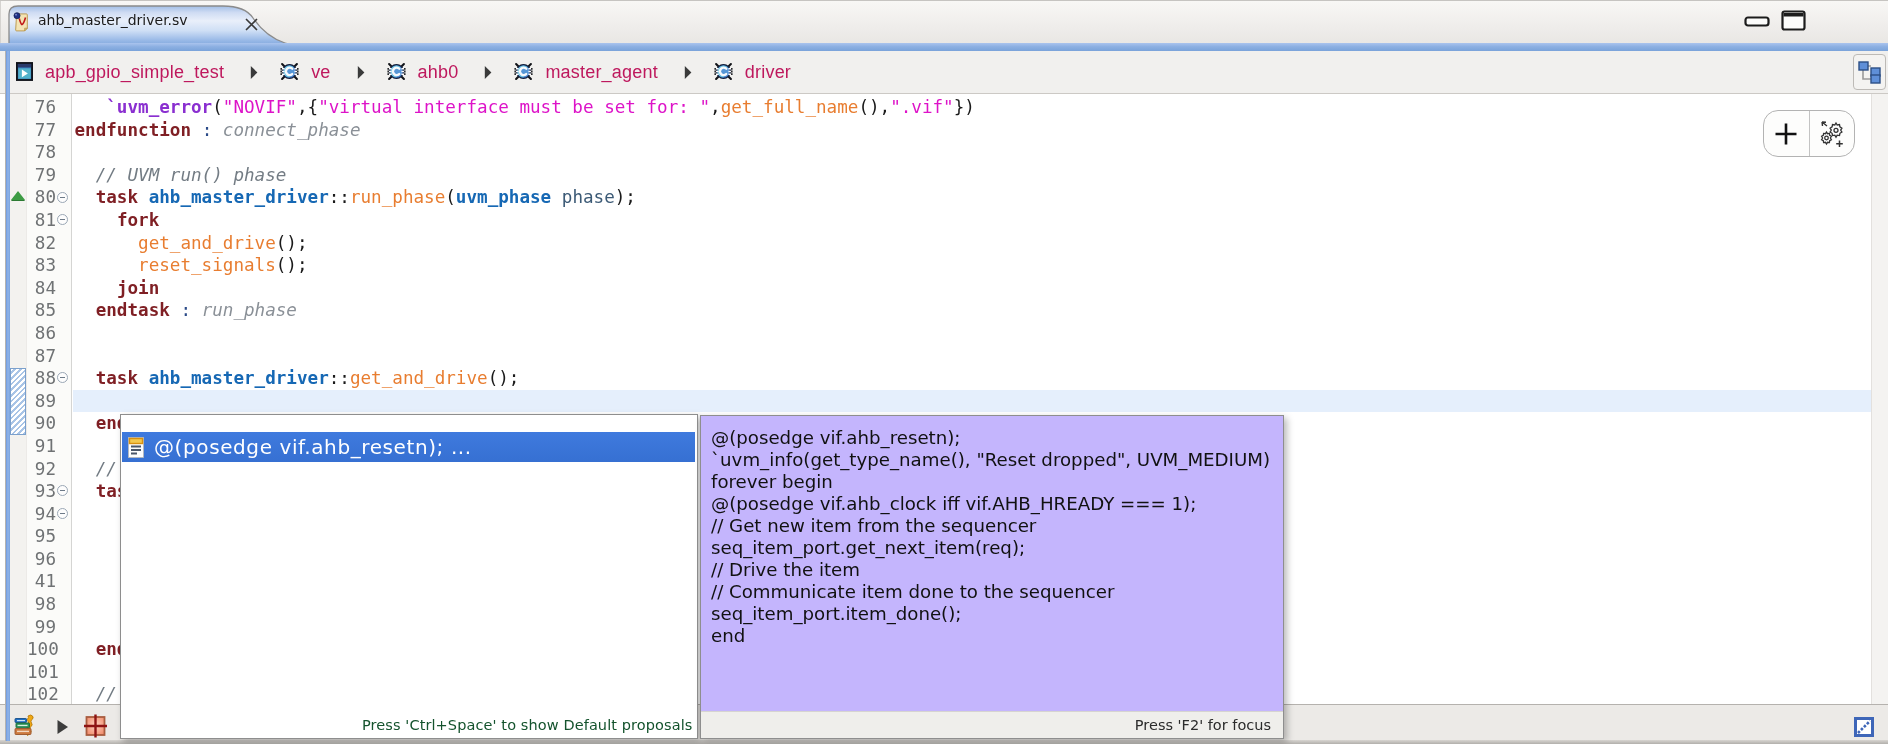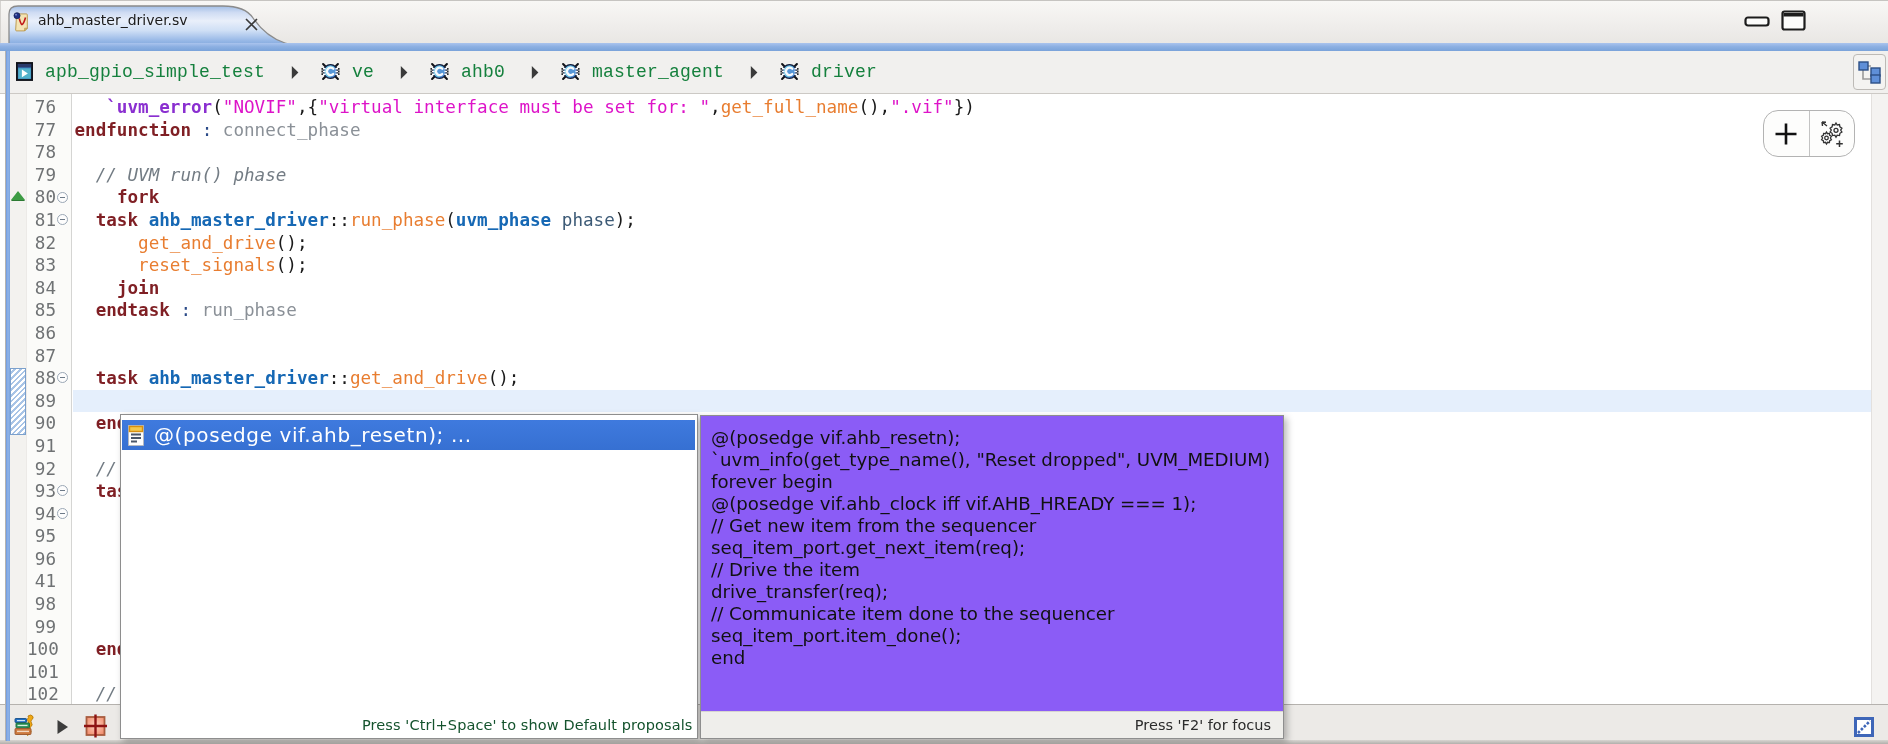--- a/index.html
+++ b/index.html
@@ -39,21 +39,21 @@
   }
   .strip-shadow { position:absolute; left:4.8px; top:50px; width:1.2px; height:690px; background:#b5b3b0; z-index:5; }
   
   .breadcrumb {
     position:absolute; left:0; top:50px; width:1888px; height:43px;
     background:#f1f0ee; border-bottom:1px solid #ccc9c5;
   }
   .crumbs { position:absolute; left:16px; top:0; height:42px; display:flex; align-items:center; }
   .crumb { display:flex; align-items:center; cursor:pointer; }
   .crumb .cicon { margin-right:12px; display:flex; margin-top:-2px; }
-  .crumb .clabel { font-family:Liberation Mono, monospace; font-size:18px; color:#15803d; letter-spacing:0.2px; white-space:nowrap; }
+  .crumb .clabel { font-family:Liberation Sans, sans-serif; font-size:18px; color:#be185d; letter-spacing:0.2px; white-space:nowrap; }
   .crumb-sep { margin:0 22px 0 26px; display:flex; }
   .tree-btn {
     position:absolute; left:1853px; top:3px; width:33px; height:36px;
     background:#f4f3f1; border:1px solid #bdbab6; border-radius:4px;
     display:flex; align-items:center; justify-content:center; cursor:pointer;
   }
   
   .editor { position:absolute; left:0; top:93px; width:1888px; height:610px; background:#ffffff; overflow:hidden; }
   .anno-col { position:absolute; left:9.6px; top:0; width:16.4px; height:100%; background:#f3f2ef; }
   .gutter-col { position:absolute; left:26px; top:0; width:32px; height:100%; background:#fbfbf9; border-left:1px solid #eceae7;}
@@ -73,21 +73,21 @@
     padding-left:2.5px;
   }
   .tk-kw  { color:#7f1f24; font-weight:bold; }
   .tk-mac { color:#8a2fd0; font-weight:bold; }
   .tk-str { color:#dd13c8; }
   .tk-cm  { color:#737c84; font-style:italic; }
   .tk-id  { color:#e87d30; }
   .tk-ty  { color:#1668b4; font-weight:bold; }
   .tk-var { color:#3c5a76; }
   .tk-op  { color:#2b4a88; }
-  .tk-lbl { color:#8a9097; }
+  .tk-lbl { color:#8a9097; font-style:italic; }
   .tk-pl  { color:#1a1a1a; }
   .fold-mark {
     position:absolute; left:56.5px; width:11px; height:11px; border-radius:50%;
     border:1px solid #9aa7b5; background:#fdfdfd;
   }
   .fold-mark::after {
     content:""; position:absolute; left:2px; top:4px; width:5px; height:1px; background:#6d7a88;
   }
   .tri-override {
     position:absolute; left:11px; width:0; height:0;
@@ -117,34 +117,34 @@
     position:absolute; left:0; top:739px; width:1888px; height:5px;
     background:linear-gradient(180deg,#d8d5d1 0%,#a8a6a2 100%);
   }
   
   .popup-list {
     position:absolute; left:119.5px; top:413px; width:578px; height:324.5px; z-index:10;
     background:#ffffff; border:1px solid #8e8e8e;
     box-shadow:3px 3px 7px rgba(0,0,0,0.28);
   }
   .sel-row {
-    position:absolute; left:1.5px; top:5px; right:1.5px; height:30px;
+    position:absolute; left:1.5px; top:17px; right:1.5px; height:30px;
     background:linear-gradient(180deg,#3f7ade 0%,#3670d2 100%);
     display:flex; align-items:center; cursor:pointer;
   }
   .sel-row .picon { margin-left:6px; margin-right:10px; display:flex; }
   .sel-row .plabel { font-family:"DejaVu Sans", sans-serif; color:#ffffff; font-size:20px; letter-spacing:0.6px; white-space:nowrap; }
   .popup-list .pfooter {
     position:absolute; right:4px; bottom:5px;
     font-family:"DejaVu Sans", sans-serif;
     font-size:14.5px; color:#14532d; letter-spacing:0.1px;
   }
   .popup-preview {
     position:absolute; left:700px; top:414px; width:584px; height:323.5px; z-index:10;
-    background:#8b5cf6; border:1px solid #8e8e8e;
+    background:#c4b5fd; border:1px solid #8e8e8e;
     box-shadow:3px 3px 7px rgba(0,0,0,0.28);
   }
   .preview-body { position:absolute; left:10px; top:11px; right:6px; }
   .preview-body .pv {
     font-family:"DejaVu Sans", sans-serif;
     font-size:18.2px; line-height:22.05px; color:#111111; white-space:pre; letter-spacing:0px;
   }
   .preview-footer {
     position:absolute; left:0; bottom:0; width:100%; height:27px;
     background:#efeeeb; border-top:1px solid #d6d4d0;
@@ -373,22 +373,22 @@
         <span class="fold-mark" style="top: 414px; left: -1.5px;"></span>
       </div>
     <div class="col-sep"></div>
     <div class="code-col">
       <div class="curline" id="curline" style="top: 295.8px;"></div>
       <div class="code-inner" id="code">
           <div class="cl"><span class="tk-pl">   </span><span class="tk-mac">`uvm_error</span><span class="tk-pl">(</span><span class="tk-str">"NOVIF"</span><span class="tk-pl">,{</span><span class="tk-str">"virtual interface must be set for: "</span><span class="tk-pl">,</span><span class="tk-id">get_full_name</span><span class="tk-pl">(),</span><span class="tk-str">".vif"</span><span class="tk-pl">})</span></div>
           <div class="cl"><span class="tk-kw">endfunction</span><span class="tk-pl"> </span><span class="tk-op">:</span><span class="tk-pl"> </span><span class="tk-lbl">connect_phase</span></div>
           <div class="cl"></div>
           <div class="cl"><span class="tk-pl">  </span><span class="tk-cm">// UVM run() phase</span></div>
+          <div class="cl"><span class="tk-pl">  </span><span class="tk-kw">task</span><span class="tk-pl"> </span><span class="tk-ty">ahb_master_driver</span><span class="tk-pl">::</span><span class="tk-id">run_phase</span><span class="tk-pl">(</span><span class="tk-ty">uvm_phase</span><span class="tk-pl"> </span><span class="tk-var">phase</span><span class="tk-pl">);</span></div>
           <div class="cl"><span class="tk-pl">    </span><span class="tk-kw">fork</span></div>
-          <div class="cl"><span class="tk-pl">  </span><span class="tk-kw">task</span><span class="tk-pl"> </span><span class="tk-ty">ahb_master_driver</span><span class="tk-pl">::</span><span class="tk-id">run_phase</span><span class="tk-pl">(</span><span class="tk-ty">uvm_phase</span><span class="tk-pl"> </span><span class="tk-var">phase</span><span class="tk-pl">);</span></div>
           <div class="cl"><span class="tk-pl">      </span><span class="tk-id">get_and_drive</span><span class="tk-pl">();</span></div>
           <div class="cl"><span class="tk-pl">      </span><span class="tk-id">reset_signals</span><span class="tk-pl">();</span></div>
           <div class="cl"><span class="tk-pl">    </span><span class="tk-kw">join</span></div>
           <div class="cl"><span class="tk-pl">  </span><span class="tk-kw">endtask</span><span class="tk-pl"> </span><span class="tk-op">:</span><span class="tk-pl"> </span><span class="tk-lbl">run_phase</span></div>
           <div class="cl"></div>
           <div class="cl"><span class="tk-pl">  </span></div>
           <div class="cl"><span class="tk-pl">  </span><span class="tk-kw">task</span><span class="tk-pl"> </span><span class="tk-ty">ahb_master_driver</span><span class="tk-pl">::</span><span class="tk-id">get_and_drive</span><span class="tk-pl">();</span></div>
           <div class="cl"></div>
           <div class="cl"><span class="tk-pl">  </span><span class="tk-kw">endtask</span></div>
           <div class="cl"></div>
@@ -487,21 +487,20 @@
 
   <div class="popup-preview">
     <div class="preview-body" id="preview">
         <div class="pv">@(posedge vif.ahb_resetn);</div>
         <div class="pv">`uvm_info(get_type_name(), "Reset dropped", UVM_MEDIUM)</div>
         <div class="pv">forever begin</div>
         <div class="pv">@(posedge vif.ahb_clock iff vif.AHB_HREADY === 1);</div>
         <div class="pv">// Get new item from the sequencer</div>
         <div class="pv">seq_item_port.get_next_item(req);</div>
         <div class="pv">// Drive the item</div>
-        <div class="pv">drive_transfer(req);</div>
         <div class="pv">// Communicate item done to the sequencer</div>
         <div class="pv">seq_item_port.item_done();</div>
         <div class="pv">end</div>
       </div>
     <div class="preview-footer">Press 'F2' for focus</div>
   </div>
 
 </div>
 
 </body></html>

